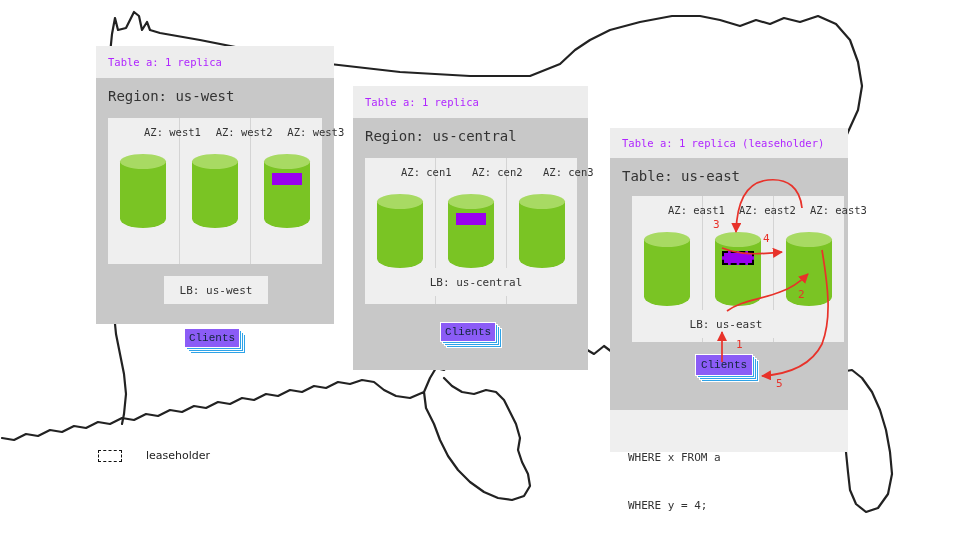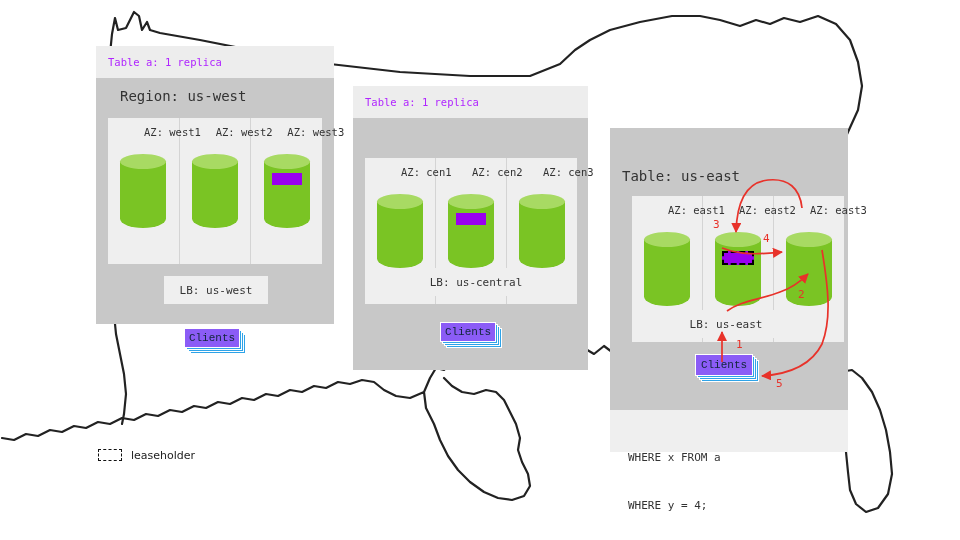--- a/index.html
+++ b/index.html
@@ -164,22 +164,22 @@
     position: absolute;
     color: #e8322a;
     font-size: 11px;
     font-family: "DejaVu Sans Mono", "Liberation Mono", monospace;
   }
 
   
   .legend {
     position: absolute;
     display: flex;
-    align-items: flex-start;
-    gap: 9px;
+    align-items: center;
+    gap: 24px;
   }
   .legend-swatch {
     width: 24px;
     height: 12px;
     border: 1.6px dashed #111111;
     box-sizing: border-box;
   }
   .legend-text {
     font-size: 11px;
     color: #222222;
@@ -227,21 +227,21 @@
     <path fill="none" stroke="#222222" stroke-width="2.2" stroke-linejoin="round" stroke-linecap="round" d="M852,370 L862,378 L872,392 L880,410 L886,430 L890,452
          L892,474 L888,494 L878,508 L866,512 L856,504 L850,490
          L848,472 L846,452 L842,434 L836,418 L830,404 L826,390
          L830,378 L840,372 Z"></path>
   </svg>
 
   <div class="region" style="left:96px; top:46px; width:238px; height:278px;">
     <div class="region-header" style="height:32px;">
       <span class="region-header-text">Table a: 1 replica</span>
     </div>
-    <div class="region-title" style="left:24px; top:42px;">Region: us-west</div>
+    <div class="region-title" style="left:12px; top:42px;">Region: us-west</div>
 
     <div class="az-row" style="left:12px; top:72px; width:214px; height:146px;">
       <div class="az-cell">
         <div class="az-label">AZ: west1</div>
         <div class="cyl" style="top:36px; width:46px; height:74px;">
           <div class="cyl-body" style="top:7px; height:67px;"></div>
           <div class="cyl-top" style="height:15px;"></div>
         </div>
       </div>
       <div class="az-cell">
@@ -268,20 +268,21 @@
       <div class="sheet" style="left:4px; top:4px; width:56px; height:20px;"></div>
       <div class="sheet" style="left:2px; top:2px; width:56px; height:20px;"></div>
       <div class="front" style="width:56px; height:20px;">Clients</div>
     </div>
   </div>
 
   <div class="region" style="left:353px; top:86px; width:235px; height:284px;">
     <div class="region-header" style="height:32px;">
       <span class="region-header-text">Table a: 1 replica</span>
     </div>
+    <div class="region-title" style="left:12px; top:42px;">Region: us-central</div>
 
     <div class="az-row" style="left:12px; top:72px; width:212px; height:146px;">
       <div class="az-cell">
         <div class="az-label">AZ: cen1</div>
         <div class="cyl" style="top:36px; width:46px; height:74px;">
           <div class="cyl-body" style="top:7px; height:67px;"></div>
           <div class="cyl-top" style="height:15px;"></div>
         </div>
       </div>
       <div class="az-cell">
@@ -305,20 +306,23 @@
 
     <div class="clients" style="left:87px; top:236px; width:62px; height:26px;">
       <div class="sheet" style="left:6px; top:6px; width:56px; height:20px;"></div>
       <div class="sheet" style="left:4px; top:4px; width:56px; height:20px;"></div>
       <div class="sheet" style="left:2px; top:2px; width:56px; height:20px;"></div>
       <div class="front" style="width:56px; height:20px;">Clients</div>
     </div>
   </div>
 
   <div class="region" style="left:610px; top:128px; width:238px; height:282px;">
+    <div class="region-header" style="height:30px;">
+      <span class="region-header-text">Table a: 1 replica (leaseholder)</span>
+    </div>
     <div class="region-title" style="left:12px; top:40px;">Table: us-east</div>
 
     <div class="az-row" style="left:22px; top:68px; width:212px; height:146px;">
       <div class="az-cell">
         <div class="az-label">AZ: east1</div>
         <div class="cyl" style="top:36px; width:46px; height:74px;">
           <div class="cyl-body" style="top:7px; height:67px;"></div>
           <div class="cyl-top" style="height:15px;"></div>
         </div>
       </div>

